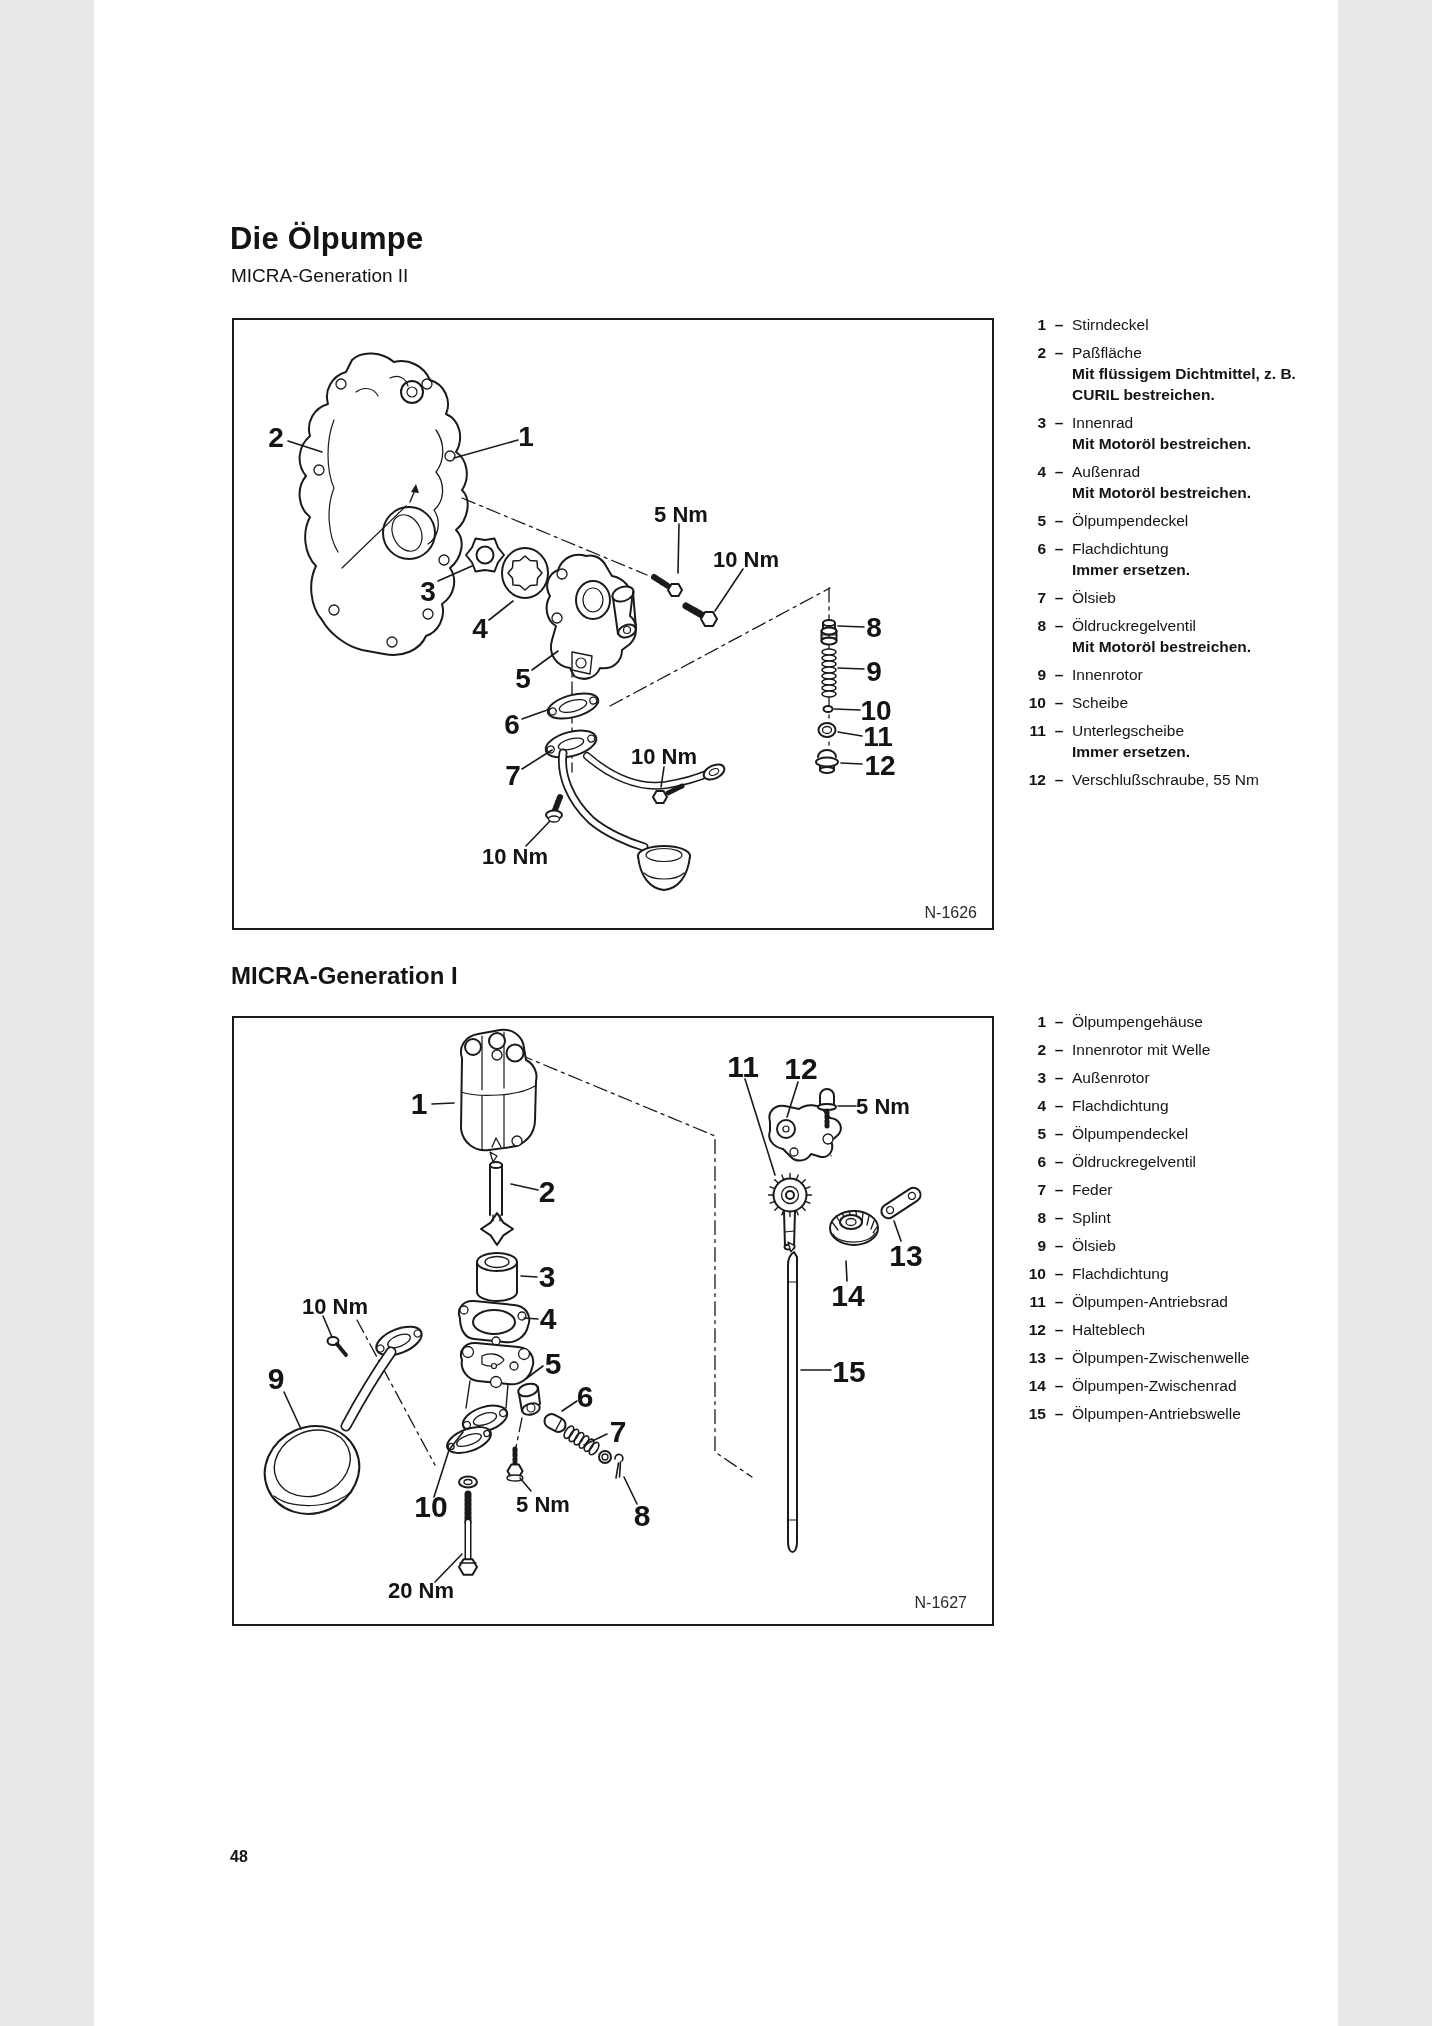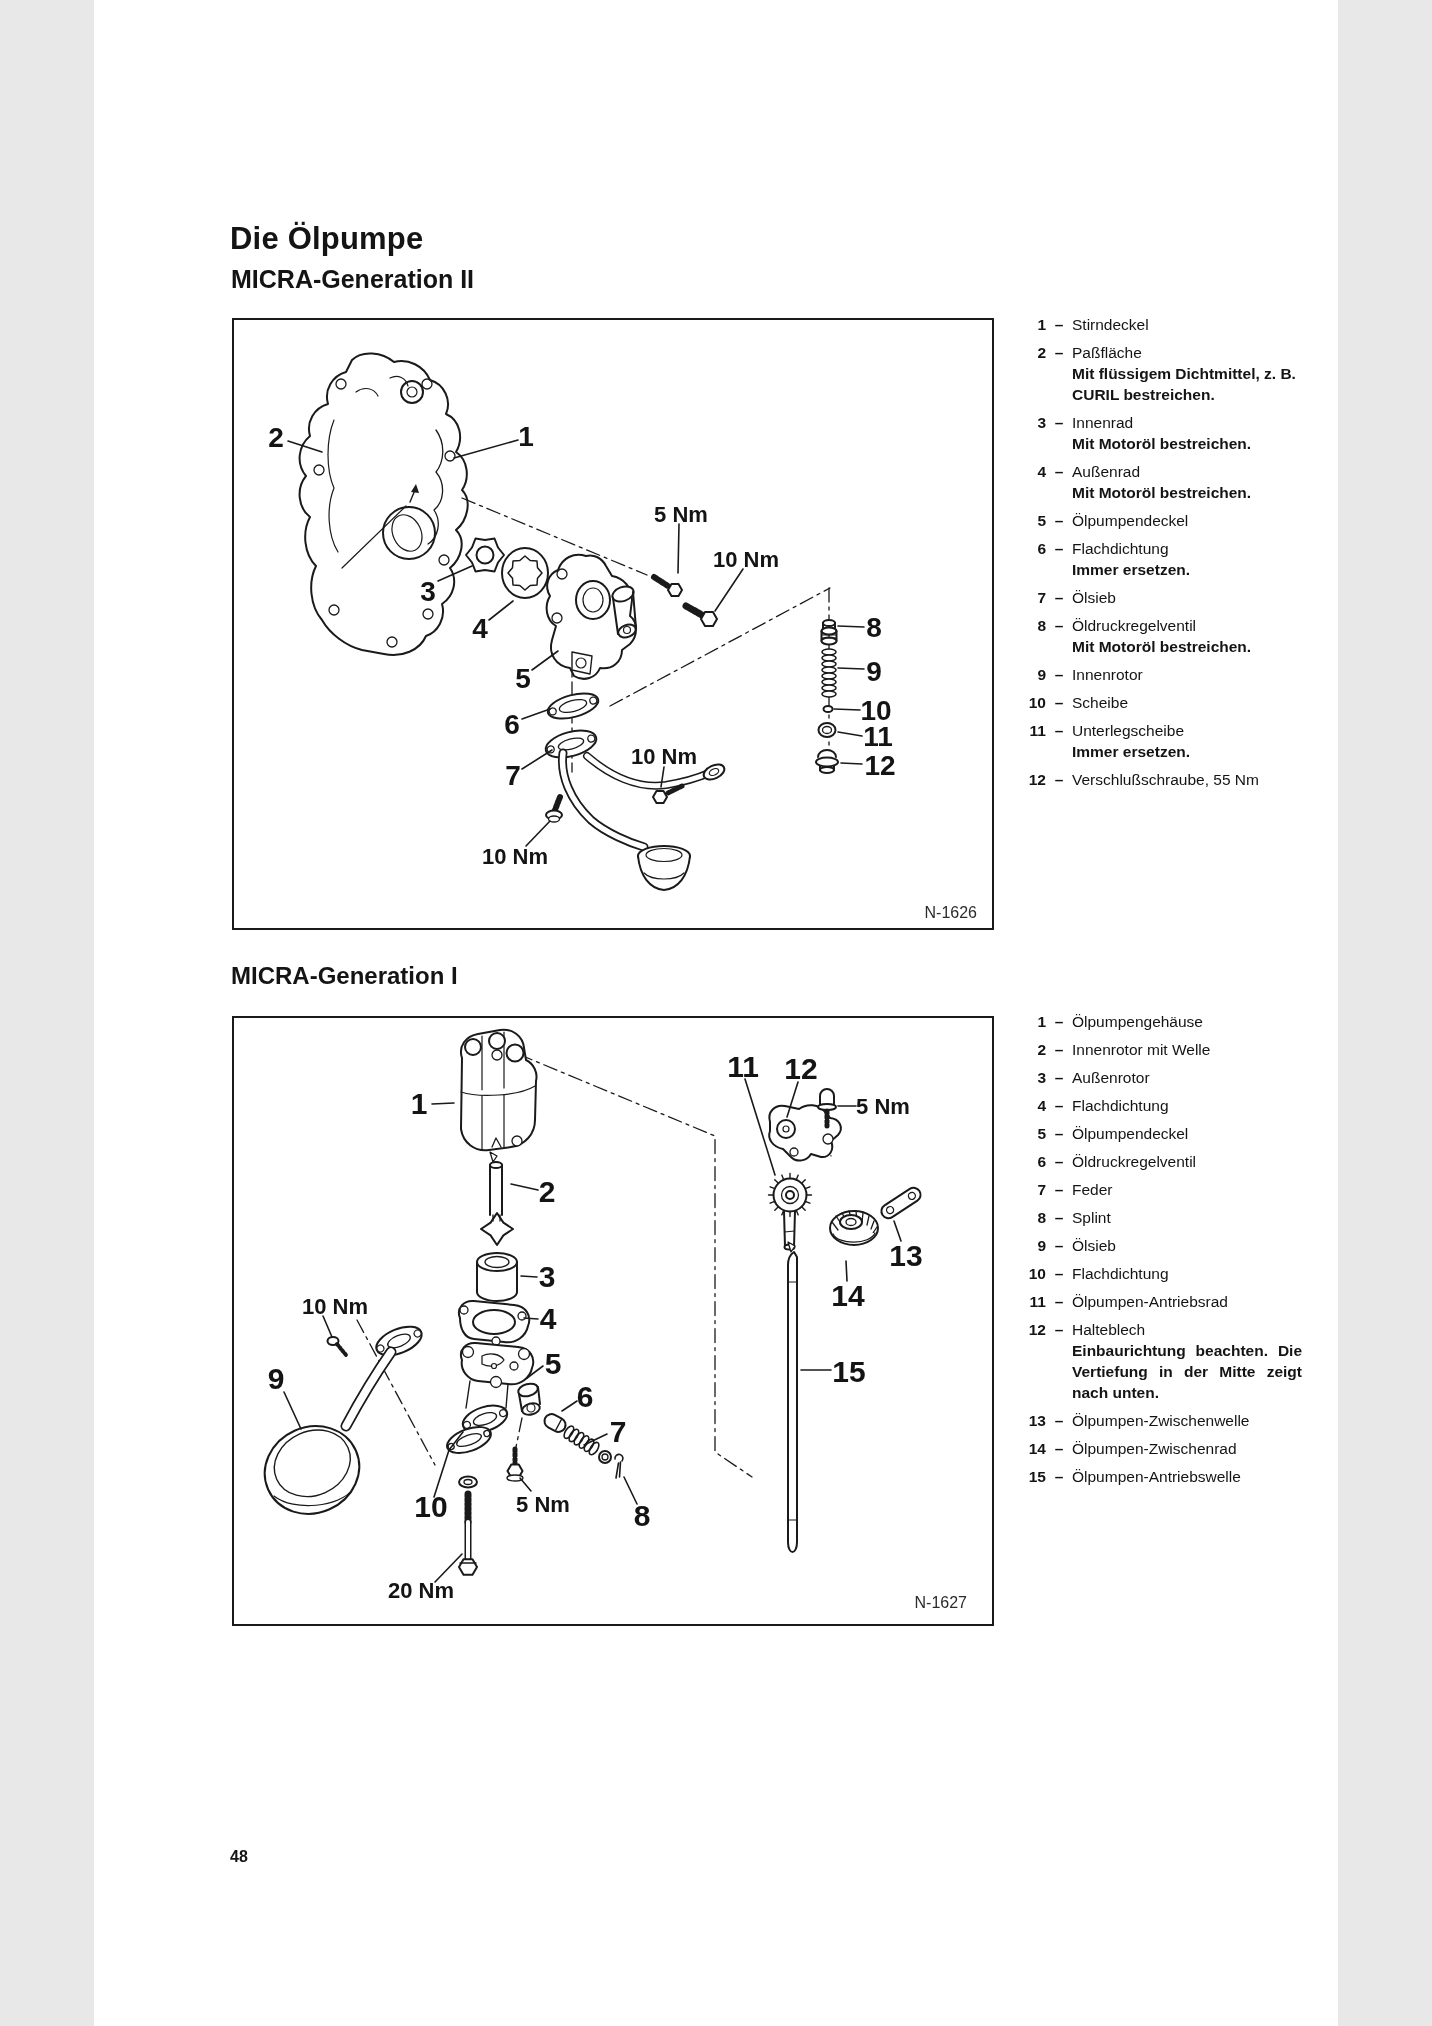--- a/index.html
+++ b/index.html
@@ -1,20 +1,20 @@
 <!DOCTYPE html>
 <html><head>
 <meta charset="utf-8">
 <style>
   html,body{margin:0;padding:0;background:#e8e8e8;}
   .page{position:relative;width:1244px;height:2026px;background:#ffffff;margin:0 auto;
         font-family:"Liberation Sans","DejaVu Sans",sans-serif;color:#141414;overflow:hidden;}
   .abs{position:absolute;}
   .title{left:136px;top:221px;font-size:31px;font-weight:bold;letter-spacing:.2px;}
-  .sub1{left:137px;top:265px;font-size:25px;font-weight:bold;}
+  .sub1{left:137px;top:265px;font-size:19px;font-weight:normal;}
   .sub2{left:137px;top:962px;font-size:24px;font-weight:bold;}
   .pagenum{left:136px;top:1848px;font-size:16px;font-weight:bold;}
   .figbox{border:2px solid #1a1a1a;background:#fff;}
   .fig1box{left:138px;top:318px;width:758px;height:608px;}
   .fig2box{left:138px;top:1016px;width:758px;height:606px;}
   .figsvg{position:absolute;left:138px;background:transparent;}
   .plist{width:292px;font-size:15.5px;line-height:21px;list-style:none;margin:0;padding:0;}
   .plist1{left:916px;top:314px;}
   .plist2{left:916px;top:1011px;}
   .part{display:grid;grid-template-columns:36px 14px 1fr;column-gap:6px;margin-bottom:7px;}
@@ -608,21 +608,20 @@
       </li>
     <li class="part">
         <span class="pnum">11</span>
         <span class="pdash">–</span>
         <span class="pname">Ölpumpen-Antriebsrad</span>
       </li>
     <li class="part">
         <span class="pnum">12</span>
         <span class="pdash">–</span>
         <span class="pname">Halteblech</span>
-        <span class="pnote just">Einbaurichtung beachten. Die Vertiefung in der Mitte zeigt nach unten.</span>
       </li>
     <li class="part">
         <span class="pnum">13</span>
         <span class="pdash">–</span>
         <span class="pname">Ölpumpen-Zwischenwelle</span>
       </li>
     <li class="part">
         <span class="pnum">14</span>
         <span class="pdash">–</span>
         <span class="pname">Ölpumpen-Zwischenrad</span>

